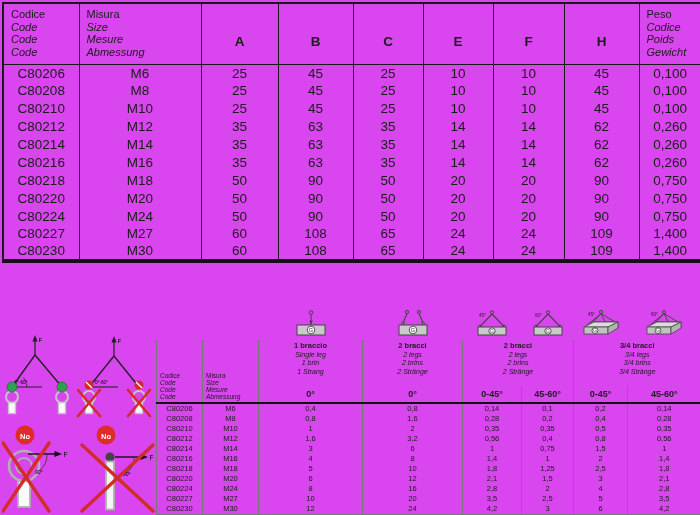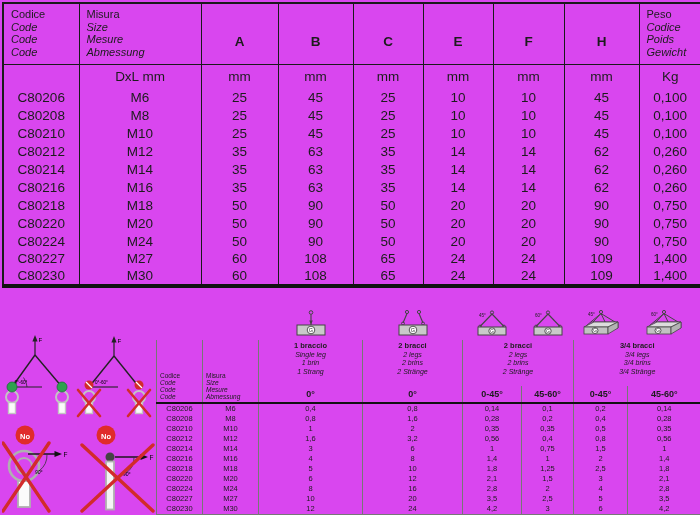--- a/index.html
+++ b/index.html
@@ -84,31 +84,20 @@
         <td class="letter-cell">F</td>
         <td class="letter-cell">H</td>
         <td>
           <div class="hdr-block">
             <div>Peso</div>
             <div class="it">Codice</div>
             <div class="it">Poids</div>
             <div class="it">Gewicht</div>
           </div>
         </td>
-      </tr>
-      <tr class="units-row">
-        <td></td>
-        <td>DxL mm</td>
-        <td>mm</td>
-        <td>mm</td>
-        <td>mm</td>
-        <td>mm</td>
-        <td>mm</td>
-        <td>mm</td>
-        <td>Kg</td>
       </tr>
     </thead>
     <tbody id="dim-body">
         <tr>
           <td>C80206</td>
           <td>M6</td>
           <td>25</td>
           <td>45</td>
           <td>25</td>
           <td>10</td>

